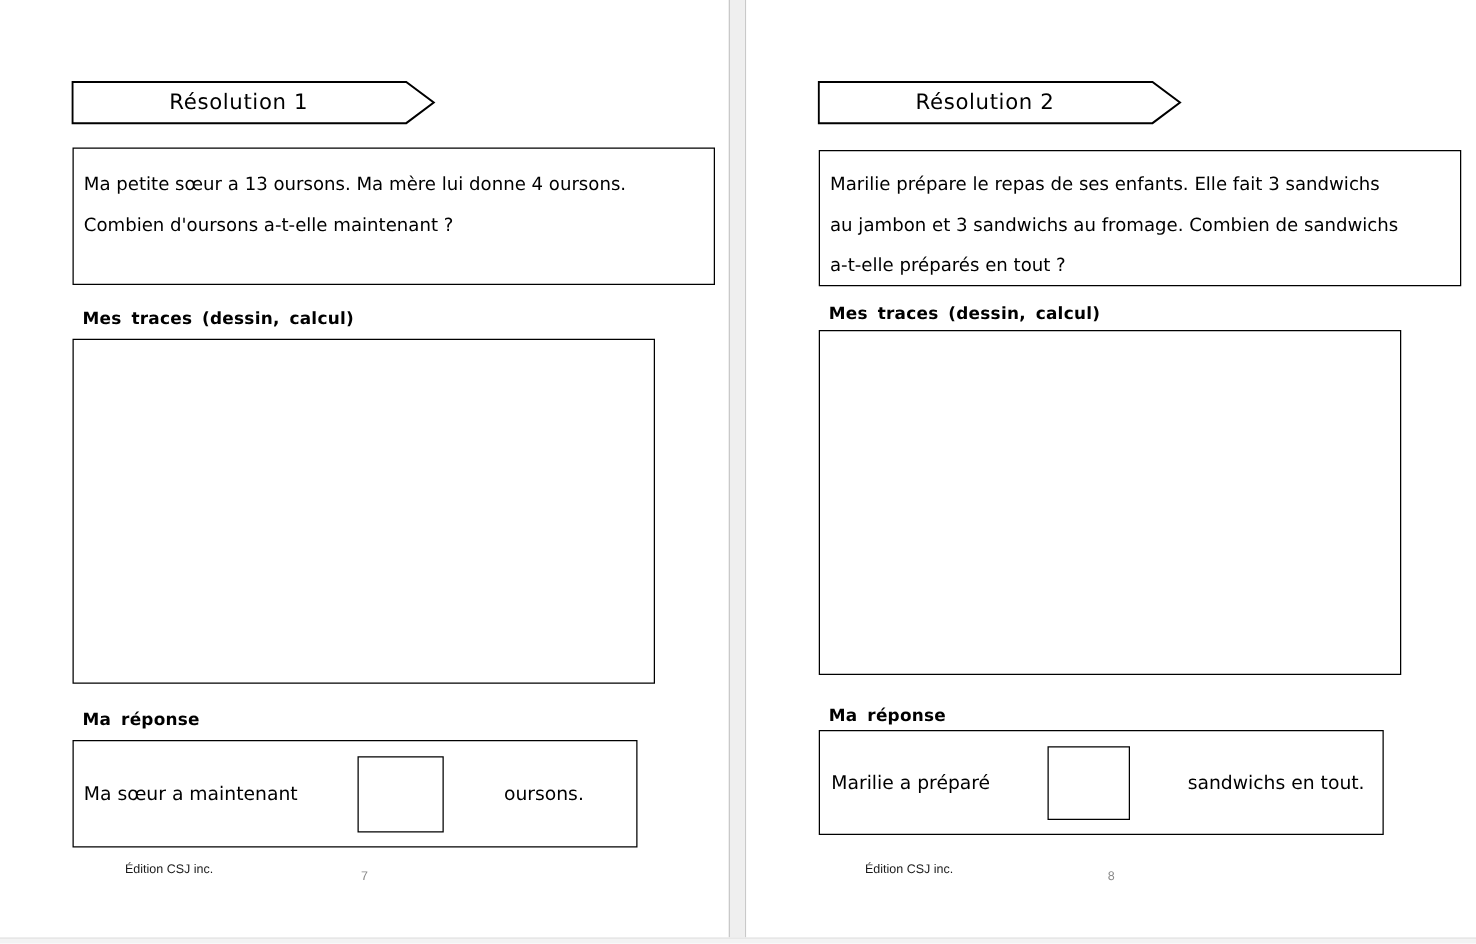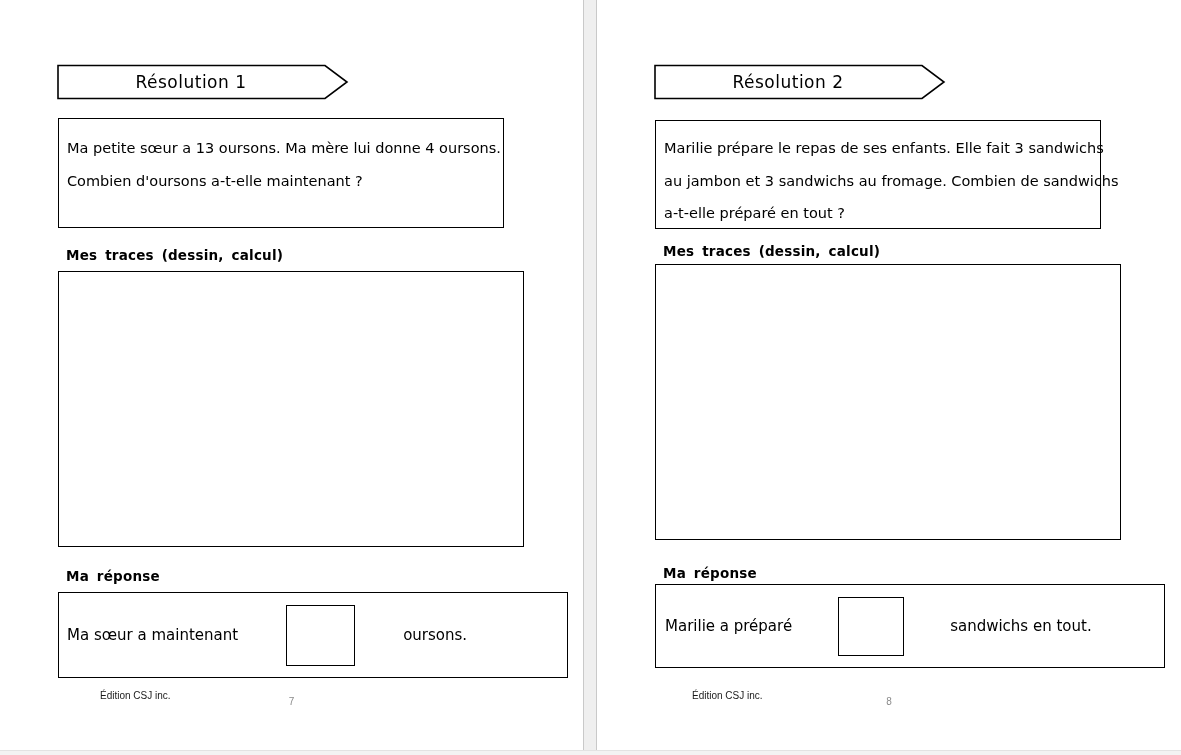--- a/index.html
+++ b/index.html
@@ -43,21 +43,21 @@
   .banner .banner-title {
     position: absolute; left: 0; top: 0;
     width: 268px; height: 35px;
     display: flex; align-items: center; justify-content: center;
     font-size: 17px; color: #000;
     letter-spacing: 0.5px;
   }
 
   .problem-box {
     position: absolute; left: 58px; top: 118px;
-    width: 446px; height: 110px;
+    width: 514px; height: 110px;
     border: 1.5px solid #000;
     padding: 13px 8px 0 8px;
     font-size: 14.5px; line-height: 33px;
     color: #000;
     white-space: nowrap;
   }
   .page--right .problem-box { top: 120px; height: 109px; padding-top: 11px; line-height: 32.5px; }
   .problem-line { display: block; }
 
   .section-label {
@@ -75,21 +75,21 @@
     border: 1.5px solid #000;
     background: #fff;
   }
   .page--right .traces-box { top: 264px; }
 
   .answer-label { top: 568px; }
   .page--right .answer-label { top: 565px; }
 
   .answer-box {
     position: absolute; left: 58px; top: 592px;
-    width: 510px; height: 86px;
+    width: 452px; height: 86px;
     border: 1.5px solid #000;
     display: flex; align-items: center;
     padding-left: 8px;
     font-size: 15px; color: #000;
     white-space: nowrap;
     gap: 36px;
   }
   .page--right .answer-box { top: 584px; height: 84px; padding-left: 9px; }
 
   .answer-field {
@@ -159,21 +159,21 @@
     <div class="banner">
       <svg width="292" height="36" viewBox="0 0 292 36">
         <polygon points="1,1.5 268,1.5 290,18 268,34.5 1,34.5" fill="#ffffff" stroke="#000000" stroke-width="1.6"></polygon>
       </svg>
       <div class="banner-title">Résolution 2</div>
     </div>
 
     <div class="problem-box">
       <span class="problem-line">Marilie prépare le repas de ses enfants. Elle fait 3 sandwichs</span>
       <span class="problem-line">au jambon et 3 sandwichs au fromage.  Combien de sandwichs</span>
-      <span class="problem-line">a-t-elle préparé en tout ?</span>
+      <span class="problem-line">a-t-elle préparés en tout ?</span>
     </div>
 
     <div class="section-label traces-label">Mes traces (dessin, calcul)</div>
 
     <div class="traces-box"></div>
 
     <div class="section-label answer-label">Ma réponse</div>
 
     <div class="answer-box">
       <span>Marilie a préparé</span>

